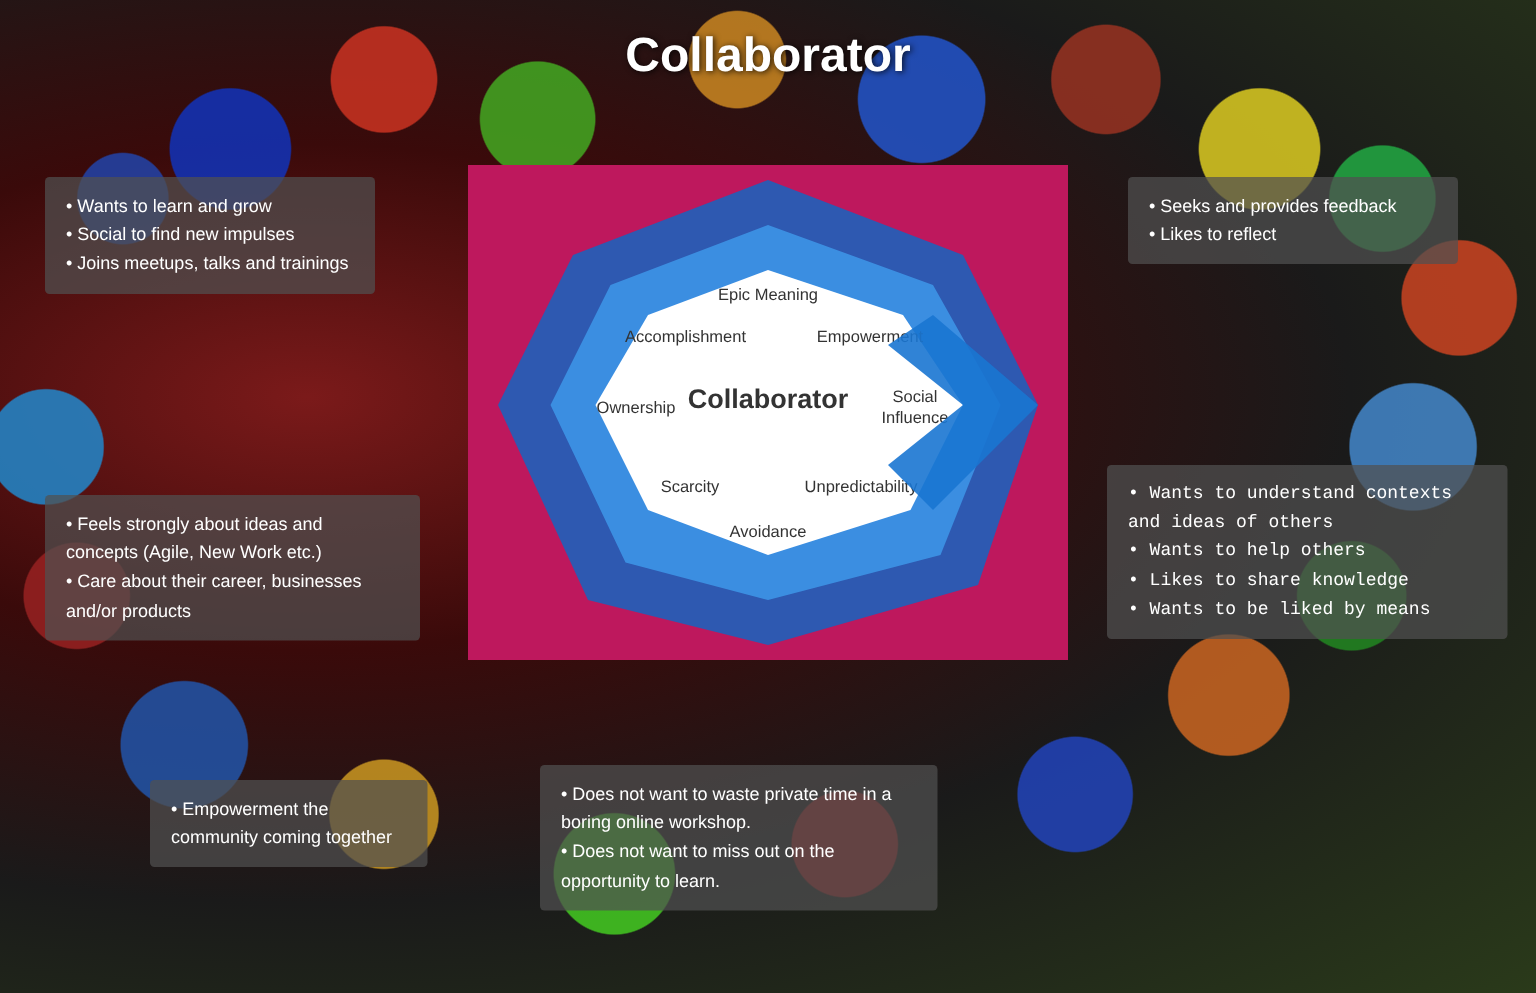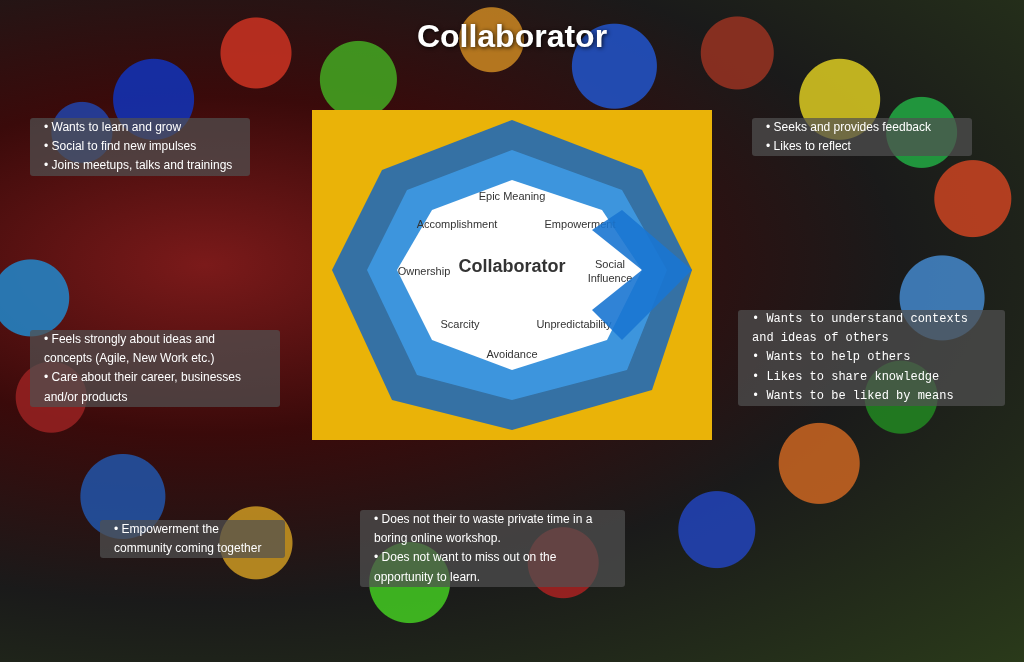--- a/index.html
+++ b/index.html
@@ -63,21 +63,21 @@
       font-weight: bold;
       padding-top: 18px;
       padding-bottom: 10px;
       text-shadow: 1px 1px 4px rgba(0,0,0,0.8);
     }
 
     .info-box {
       position: absolute;
       background: rgba(80, 80, 80, 0.72);
       color: white;
-      padding: 0 14px;
+      padding: 10px 14px;
       font-size: 12px;
       line-height: 1.6;
       border-radius: 3px;
     }
 
     .info-box ul {
       list-style: none;
       padding: 0;
     }
 
@@ -86,21 +86,21 @@
       color: white;
     }
 
     
     .diagram {
       position: absolute;
       left: 312px;
       top: 110px;
       width: 400px;
       height: 330px;
-      background: #eab308;
+      background: #be185d;
     }
 
     .diagram svg {
       width: 100%;
       height: 100%;
     }
 
     
     .box-top-left {
       left: 30px;
@@ -229,19 +229,19 @@
   </div>
 
   <div class="info-box box-bot-left">
     <ul>
       <li>Empowerment the community coming together</li>
     </ul>
   </div>
 
   <div class="info-box box-bot-center">
     <ul>
-      <li>Does not their to waste private time in a boring online workshop.</li>
+      <li>Does not want to waste private time in a boring online workshop.</li>
       <li>Does not want to miss out on the opportunity to learn.</li>
     </ul>
   </div>
 
 
 </div>
 
 </body></html>

